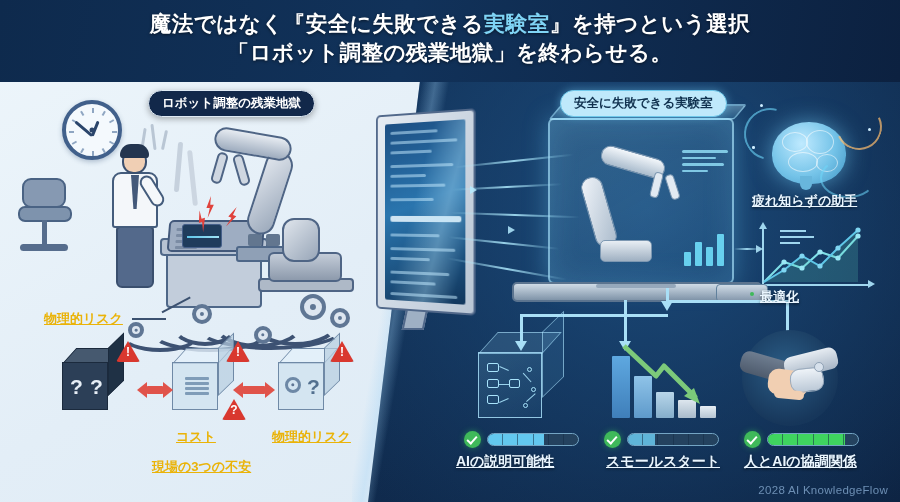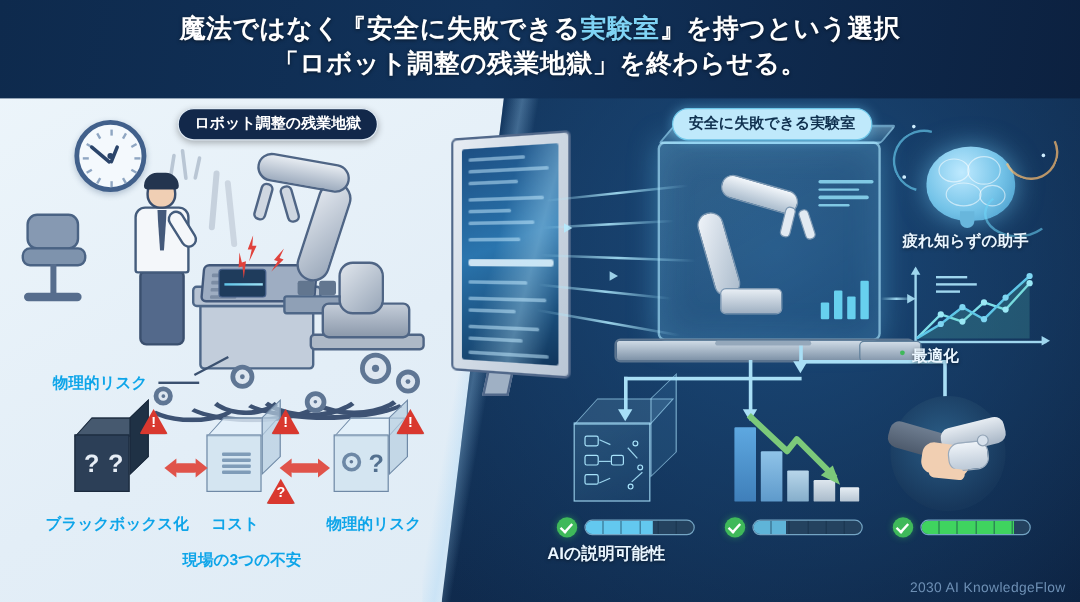--- a/index.html
+++ b/index.html
@@ -51,22 +51,22 @@
     left:148px; top:90px; background:#12284a; color:#ffffff;
     border:1.5px solid #dfeaf4; box-shadow:0 2px 6px rgba(0,0,0,.3);
   }
   .badge-right {
     left:560px; top:90px; background:#bfe9fb; color:#10314f;
     border:1.5px solid #6fc8ea; box-shadow:0 0 10px rgba(120,210,250,.45);
   }
 
   
   .ill { position:absolute; }
-  .lbl { position:absolute; font-weight:700; white-space:nowrap; z-index:26; }
-  .lbl-dark { color:#0ea5e9; }
+  .lbl { position:absolute; font-weight:700; white-space:nowrap; z-index:26;text-decoration:underline; }
+  .lbl-dark { color:#eab308; }
   .lbl-light { color:#eaf6ff; text-shadow:0 1px 3px rgba(0,0,0,.5); }
 
   
   .clock { left:62px; top:100px; width:60px; height:60px; border-radius:50%;
     background:#f4f9fd; border:4px solid #41608b; box-shadow:0 2px 5px rgba(40,70,110,.3); }
   .clock .h1 { position:absolute; left:50%; top:16px; width:2.5px; height:16px; background:#2b4straight;
     background:#2b456b; transform-origin:bottom center; transform:translateX(-50%) rotate(22deg); border-radius:2px;}
   .clock .h2 { position:absolute; left:50%; top:10px; width:2.5px; height:22px; background:#2b456b;
     transform-origin:bottom center; transform:translateX(-50%) rotate(-50deg); border-radius:2px;}
   .clock .pin { position:absolute; left:50%; top:50%; width:5px; height:5px; border-radius:50%;
@@ -446,21 +446,20 @@
     </div>
   </div>
   <div class="warn" style="left:330px;top:340px">
       <div class="tri"></div>
       <div class="gl">!</div>
     </div>
 
   <div class="dbl-arrow" style="left:146px;top:386px;width:18px"></div>
   <div class="dbl-arrow" style="left:242px;top:386px;width:24px"></div>
 
-  <div class="lbl lbl-dark" style="left:38px;top:428px;font-size:13px">ブラックボックス化</div>
   <div class="lbl lbl-dark" style="left:176px;top:428px;font-size:13px">コスト</div>
   <div class="lbl lbl-dark" style="left:272px;top:428px;font-size:13px">物理的リスク</div>
   <div class="lbl lbl-dark" style="left:152px;top:458px;font-size:13px">現場の3つの不安</div>
 
   <div class="mon-stand"></div>
   <div class="mon-frame">
     <div class="mon-screen">
       <div class="codeline" style="left:6px;top:8px;width:50px"></div>
       <div class="codeline" style="left:6px;top:18px;width:70px"></div>
       <div class="codeline" style="left:6px;top:28px;width:44px"></div>
@@ -636,15 +635,17 @@
           <i></i>
           <i></i>
           <i></i>
           <i></i>
           <i></i>
         </div>
     </div>
   </div>
 
   <div class="lbl lbl-light" style="left:456px;top:453px;font-size:14px">AIの説明可能性</div>
-
-  <div class="footer">2030 AI KnowledgeFlow</div>
+  <div class="lbl lbl-light" style="left:606px;top:453px;font-size:14px">スモールスタート</div>
+  <div class="lbl lbl-light" style="left:744px;top:453px;font-size:14px">人とAIの協調関係</div>
+
+  <div class="footer">2028 AI KnowledgeFlow</div>
 </div>
 
 </body></html>

